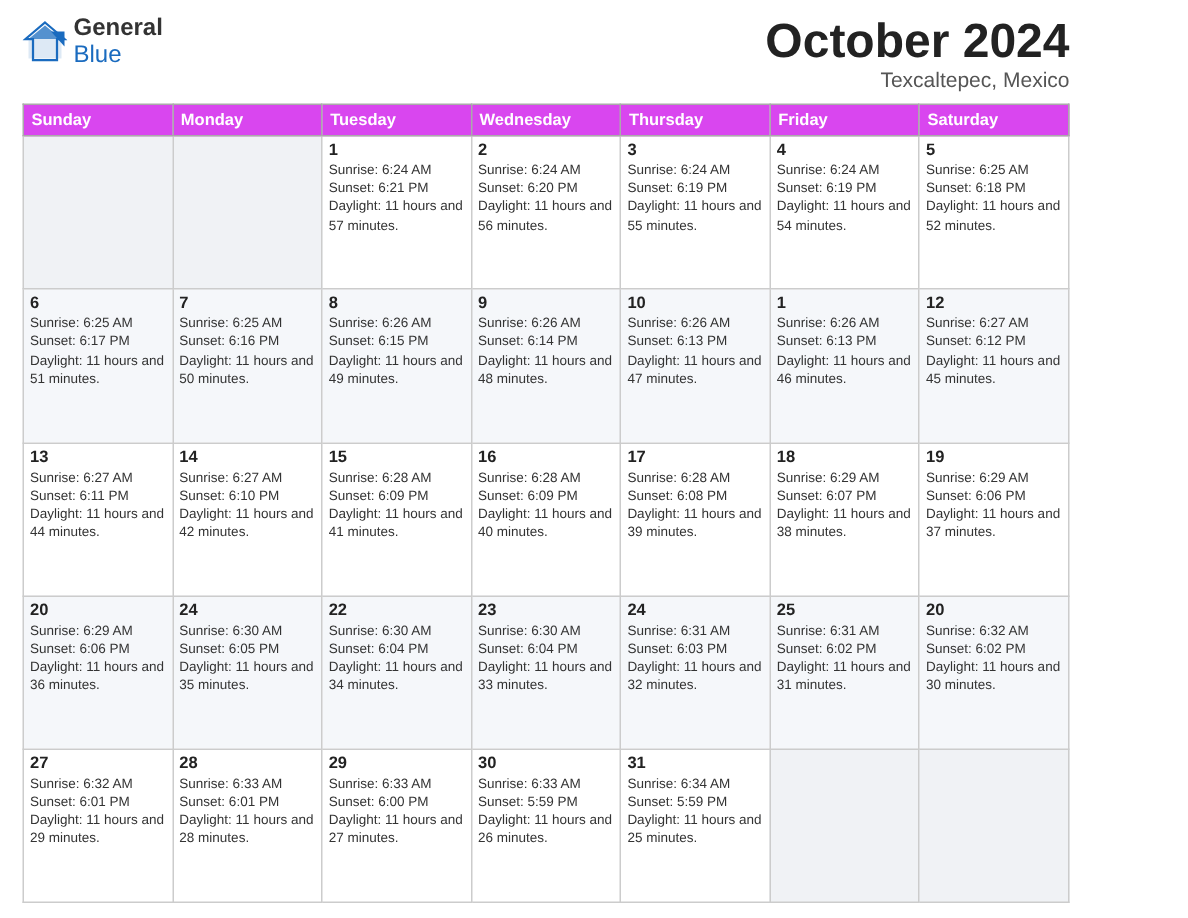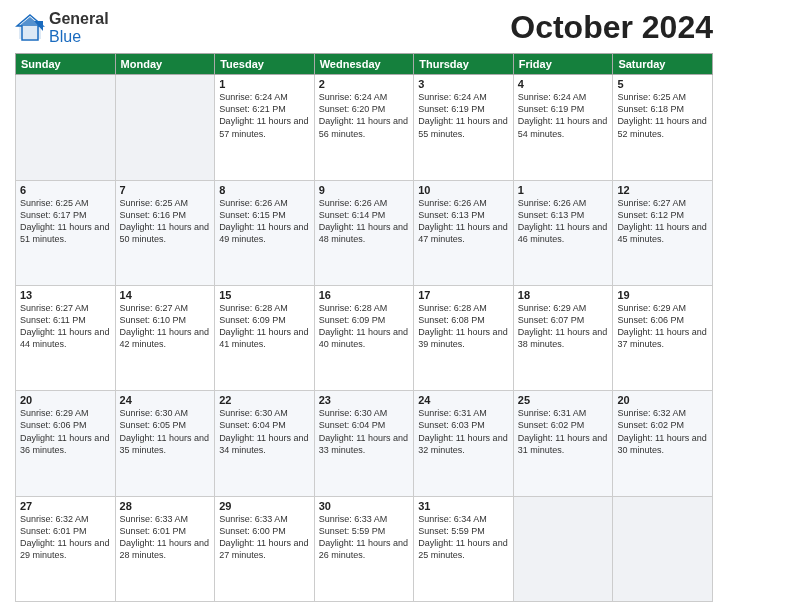--- a/index.html
+++ b/index.html
@@ -62,21 +62,21 @@
       font-size: 14px;
       color: #555;
     }
     .calendar-table {
       width: 100%;
       border-collapse: collapse;
       flex: 1;
       table-layout: fixed;
     }
     .calendar-table th {
-      background: #15803d;
+      background: #d946ef;
       color: #fff;
       font-size: 11px;
       font-weight: bold;
       text-align: left;
       padding: 4px 5px;
       border: 1px solid #aaa;
     }
     .calendar-table td {
       border: 1px solid #ccc;
       vertical-align: top;
@@ -116,20 +116,21 @@
         <polygon points="19,8 28,8 28,18" fill="#1a6bbf"></polygon>
         <polygon points="15,4 26,13 4,13" fill="#1a6bbf" opacity="0.7"></polygon>
       </svg>
       <div class="logo-text">
         <span class="logo-general">General</span>
         <span class="logo-blue">Blue</span>
       </div>
     </div>
     <div class="title-block">
       <div class="title-month">October 2024</div>
+      <div class="title-location">Texcaltepec, Mexico</div>
     </div>
   </div>
 
   <table class="calendar-table">
     <thead>
       <tr>
         <th>Sunday</th>
         <th>Monday</th>
         <th>Tuesday</th>
         <th>Wednesday</th>

